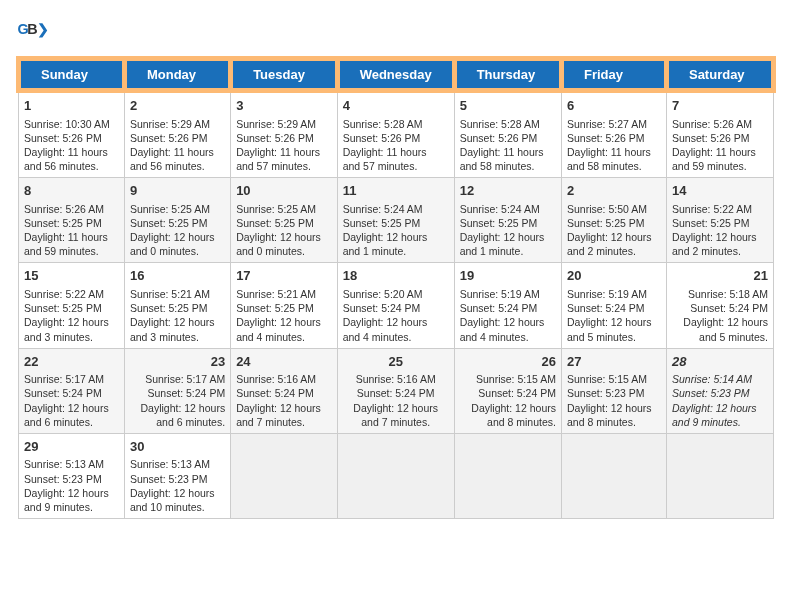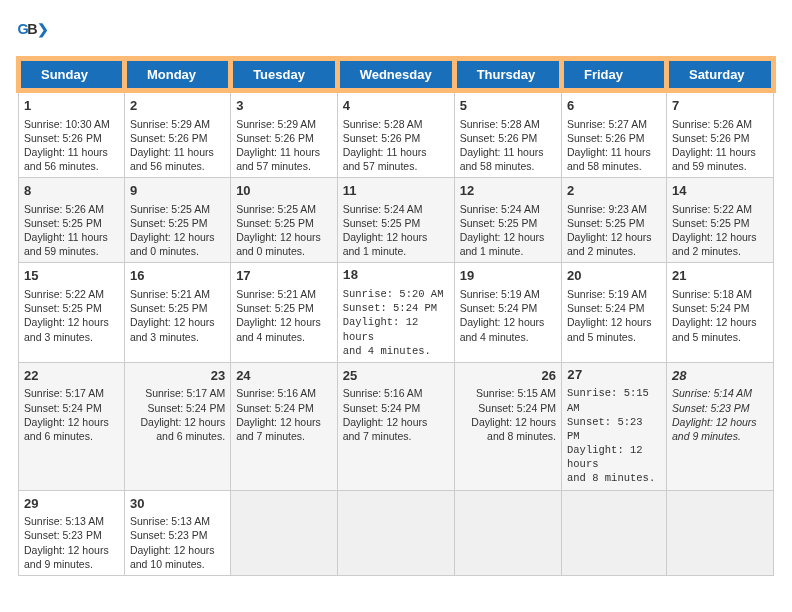--- a/index.html
+++ b/index.html
@@ -172,21 +172,21 @@
 <span>Daylight: 12 hours</span>
 <span>and 0 minutes.</span></td>
         <td style="white-space: pre-wrap;"><span class="day-num">11</span><span>Sunrise: 5:24 AM</span>
 <span>Sunset: 5:25 PM</span>
 <span>Daylight: 12 hours</span>
 <span>and 1 minute.</span></td>
         <td style="white-space: pre-wrap;"><span class="day-num">12</span><span>Sunrise: 5:24 AM</span>
 <span>Sunset: 5:25 PM</span>
 <span>Daylight: 12 hours</span>
 <span>and 1 minute.</span></td>
-        <td style="white-space: pre-wrap;"><span class="day-num">2</span><span>Sunrise: 9:23 AM</span>
+        <td style="white-space: pre-wrap;"><span class="day-num">2</span><span>Sunrise: 5:50 AM</span>
 <span>Sunset: 5:25 PM</span>
 <span>Daylight: 12 hours</span>
 <span>and 2 minutes.</span></td>
         <td style="white-space: pre-wrap;"><span class="day-num">14</span><span>Sunrise: 5:22 AM</span>
 <span>Sunset: 5:25 PM</span>
 <span>Daylight: 12 hours</span>
 <span>and 2 minutes.</span></td>
       </tr>
       <tr>
         <td style="white-space: pre-wrap;"><span class="day-num">15</span><span>Sunrise: 5:22 AM</span>
@@ -194,59 +194,59 @@
 <span>Daylight: 12 hours</span>
 <span>and 3 minutes.</span></td>
         <td style="white-space: pre-wrap;"><span class="day-num">16</span><span>Sunrise: 5:21 AM</span>
 <span>Sunset: 5:25 PM</span>
 <span>Daylight: 12 hours</span>
 <span>and 3 minutes.</span></td>
         <td style="white-space: pre-wrap;"><span class="day-num">17</span><span>Sunrise: 5:21 AM</span>
 <span>Sunset: 5:25 PM</span>
 <span>Daylight: 12 hours</span>
 <span>and 4 minutes.</span></td>
-        <td style="white-space: pre-wrap; font-family: Liberation Mono, monospace;"><span class="day-num">18</span><span>Sunrise: 5:20 AM</span>
+        <td style="white-space: pre-wrap;"><span class="day-num">18</span><span>Sunrise: 5:20 AM</span>
 <span>Sunset: 5:24 PM</span>
 <span>Daylight: 12 hours</span>
 <span>and 4 minutes.</span></td>
         <td style="white-space: pre-wrap;"><span class="day-num">19</span><span>Sunrise: 5:19 AM</span>
 <span>Sunset: 5:24 PM</span>
 <span>Daylight: 12 hours</span>
 <span>and 4 minutes.</span></td>
         <td style="white-space: pre-wrap;"><span class="day-num">20</span><span>Sunrise: 5:19 AM</span>
 <span>Sunset: 5:24 PM</span>
 <span>Daylight: 12 hours</span>
 <span>and 5 minutes.</span></td>
-        <td style="white-space: pre-wrap;"><span class="day-num">21</span><span>Sunrise: 5:18 AM</span>
+        <td style="white-space: pre-wrap; text-align: right;"><span class="day-num">21</span><span>Sunrise: 5:18 AM</span>
 <span>Sunset: 5:24 PM</span>
 <span>Daylight: 12 hours</span>
 <span>and 5 minutes.</span></td>
       </tr>
       <tr>
         <td style="white-space: pre-wrap;"><span class="day-num">22</span><span>Sunrise: 5:17 AM</span>
 <span>Sunset: 5:24 PM</span>
 <span>Daylight: 12 hours</span>
 <span>and 6 minutes.</span></td>
         <td style="white-space: pre-wrap; text-align: right;"><span class="day-num">23</span><span>Sunrise: 5:17 AM</span>
 <span>Sunset: 5:24 PM</span>
 <span>Daylight: 12 hours</span>
 <span>and 6 minutes.</span></td>
         <td style="white-space: pre-wrap;"><span class="day-num">24</span><span>Sunrise: 5:16 AM</span>
 <span>Sunset: 5:24 PM</span>
 <span>Daylight: 12 hours</span>
 <span>and 7 minutes.</span></td>
-        <td style="white-space: pre-wrap;"><span class="day-num">25</span><span>Sunrise: 5:16 AM</span>
+        <td style="white-space: pre-wrap; text-align: center;"><span class="day-num">25</span><span>Sunrise: 5:16 AM</span>
 <span>Sunset: 5:24 PM</span>
 <span>Daylight: 12 hours</span>
 <span>and 7 minutes.</span></td>
         <td style="white-space: pre-wrap; text-align: right;"><span class="day-num">26</span><span>Sunrise: 5:15 AM</span>
 <span>Sunset: 5:24 PM</span>
 <span>Daylight: 12 hours</span>
 <span>and 8 minutes.</span></td>
-        <td style="white-space: pre-wrap; font-family: Liberation Mono, monospace;"><span class="day-num">27</span><span>Sunrise: 5:15 AM</span>
+        <td style="white-space: pre-wrap;"><span class="day-num">27</span><span>Sunrise: 5:15 AM</span>
 <span>Sunset: 5:23 PM</span>
 <span>Daylight: 12 hours</span>
 <span>and 8 minutes.</span></td>
         <td style="white-space: pre-wrap; font-style: italic;"><span class="day-num">28</span><span>Sunrise: 5:14 AM</span>
 <span>Sunset: 5:23 PM</span>
 <span>Daylight: 12 hours</span>
 <span>and 9 minutes.</span></td>
       </tr>
       <tr class="last-row">
         <td style="white-space: pre-wrap;"><span class="day-num">29</span><span>Sunrise: 5:13 AM</span>

